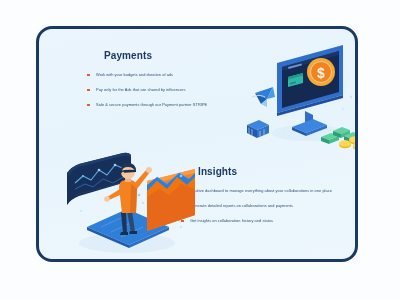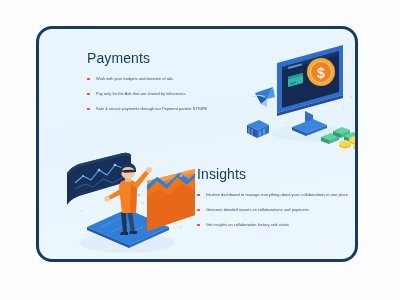--- a/index.html
+++ b/index.html
@@ -27,28 +27,28 @@
     border-radius: 16px;
     background: linear-gradient(170deg, #eaf5fd 0%, #e8f4fc 45%, #edf7fd 100%);
     overflow: hidden;
   }
 
   
   .section {
     position: absolute;
   }
   #payments-section { left: 48px; top: 22px; width: 170px; }
-  #insights-section { left: 158px; top: 138px; width: 175px; }
+  #insights-section { left: 142px; top: 138px; width: 175px; }
 
   .section-title {
-    font-size: 14px;
-    font-weight: normal;
+    font-size: 10px;
+    font-weight: bold;
     color: #1b3a63;
     letter-spacing: 0.1px;
-    margin: 0 0 11px 0;
+    margin: 0 0 11px 17px;
     line-height: 1;
   }
 
   .bullet-list {
     list-style: none;
     margin: 0;
     padding: 0;
   }
   .bullet-item {
     position: relative;

